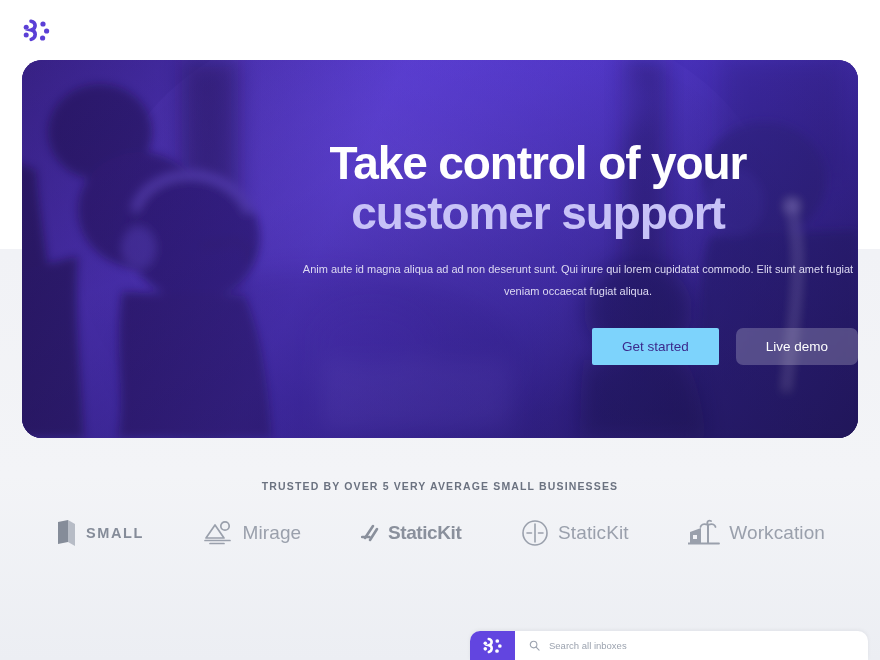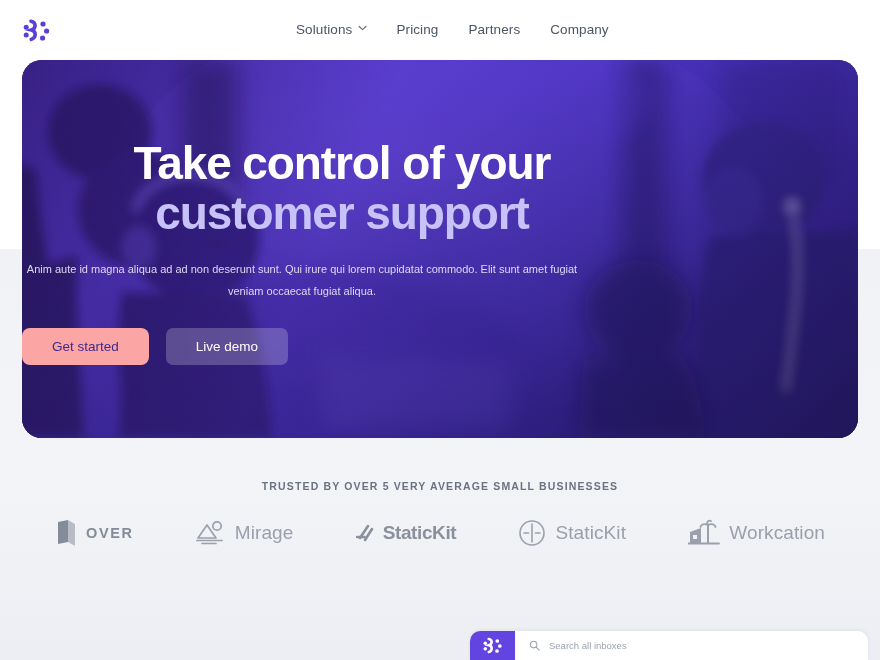--- a/index.html
+++ b/index.html
@@ -39,30 +39,30 @@
           background:#2d1b69; }
   .hero-photo { position:absolute; inset:0; overflow:hidden; }
   .hero-tint { position:absolute; inset:0;
      background: linear-gradient(115deg, rgba(45,20,95,.55) 0%, rgba(88,58,214,.42) 38%,
                  rgba(60,40,170,.5) 62%, rgba(30,18,80,.6) 100%);
      mix-blend-mode: normal; }
   .hero-tint2 { position:absolute; inset:0;
      background: linear-gradient(180deg, rgba(70,45,190,.18) 0%, rgba(35,22,95,.30) 100%); }
 
   .hero-content { position:absolute; inset:0; z-index:5;
-     display:flex; flex-direction:column; align-items:flex-start; }
+     display:flex; flex-direction:column; align-items:flex-end; }
   .hero-h1 { margin-top:78px; width:640px; text-align:center;
              font-size:46px; line-height:50px; font-weight:700; letter-spacing:-1.1px;
              color:#ffffff; }
   .hero-h1 .em { color:#c7c2f7; }
   .hero-sub { margin-top:20px; width:560px; text-align:center;
               font-size:11px; line-height:22px; color:#dcd9f2; }
   .hero-cta { margin-top:26px; display:flex; align-items:center; gap:17px; }
-  .btn-light { background:#fca5a5; color:#3b2a8c; font-size:13.5px; font-weight:500;
-               padding:11px 30px; border:0; border-radius:8px; cursor:pointer;
+  .btn-light { background:#7dd3fc; color:#3b2a8c; font-size:13.5px; font-weight:500;
+               padding:11px 30px; border:0; border-radius:2px; cursor:pointer;
                font-family:"Liberation Sans", sans-serif; }
   .btn-ghost { background:rgba(255,255,255,.22); color:#fff; font-size:13.5px; font-weight:500;
                padding:11px 30px; border:0; border-radius:7px; cursor:pointer;
                font-family:"Liberation Sans", sans-serif; backdrop-filter: blur(2px); }
 
   
   .trust { position:absolute; left:0; top:480px; width:880px; text-align:center;
            font-size:10.5px; font-weight:700; letter-spacing:1.15px; color:#6b7280; z-index:25; }
   .logos { position:absolute; left:0; top:505px; width:880px; height:55px; z-index:25;
            display:flex; align-items:center; justify-content:space-between;
@@ -100,39 +100,20 @@
       <svg width="30" height="28" viewBox="0 0 30 28">
         <path d="M9 4.2 C14.2 5.2, 14.6 11.2, 9.4 13.0 C14.6 14.2, 14.4 20.6, 9.2 22.4" fill="none" stroke="#5b3fd6" stroke-width="3.6" stroke-linecap="round"></path>
         <circle cx="4.2" cy="10.2" r="2.5" fill="#5b3fd6"></circle>
         <circle cx="4.2" cy="18.0" r="2.5" fill="#5b3fd6"></circle>
         <circle cx="21.0" cy="7.0" r="2.6" fill="#5b3fd6"></circle>
         <circle cx="24.6" cy="14.0" r="2.6" fill="#5b3fd6"></circle>
         <circle cx="20.6" cy="21.0" r="2.6" fill="#5b3fd6"></circle>
       </svg>
     </div>
 
-    <div class="nav-links">
-      <div class="nav-link">
-        <span>Solutions</span>
-        <span class="chev">
-          <svg width="9" height="6" viewBox="0 0 9 6">
-              <path d="M1 1.3 L4.5 4.6 L8 1.3" fill="none" stroke="#6b7280" stroke-width="1.2" stroke-linecap="round" stroke-linejoin="round"></path>
-            </svg>
-        </span>
-      </div>
-      <div class="nav-link">
-        <span>Pricing</span>
-      </div>
-      <div class="nav-link">
-        <span>Partners</span>
-      </div>
-      <div class="nav-link">
-        <span>Company</span>
-      </div>
-    </div>
 
   </div>
 
   <div class="hero">
 
     <div class="hero-photo">
       <svg width="836" height="378" viewBox="0 0 836 378" preserveAspectRatio="none">
         <defs>
           <linearGradient id="bgA" x1="0" y1="0" x2="1" y2="1">
             <stop offset="0%" stop-color="#3c2a93"></stop>
@@ -223,21 +204,21 @@
 
   <div class="logos">
 
     <div class="logo-item">
       <span>
         <svg width="22" height="28" viewBox="0 0 22 28">
           <path d="M3 3 L13 1 L13 23 L3 25 Z" fill="#858c99"></path>
           <path d="M13 1 L20 5 L20 27 L13 23 Z" fill="#b7bcc6"></path>
         </svg>
       </span>
-      <span class="logo-tuple">OVER</span>
+      <span class="logo-tuple">SMALL</span>
     </div>
 
     <div class="logo-item">
       <span>
         <svg width="30" height="26" viewBox="0 0 30 26">
           <path d="M2 18 L11 5 L20 18 Z" fill="none" stroke="#9aa0ac" stroke-width="1.7" stroke-linejoin="round"></path>
           <circle cx="21" cy="6" r="4.2" fill="none" stroke="#9aa0ac" stroke-width="1.7"></circle>
           <path d="M1 20.5 L26 20.5 M6 23.5 L20 23.5" stroke="#9aa0ac" stroke-width="1.7" stroke-linecap="round"></path>
         </svg>
       </span>

